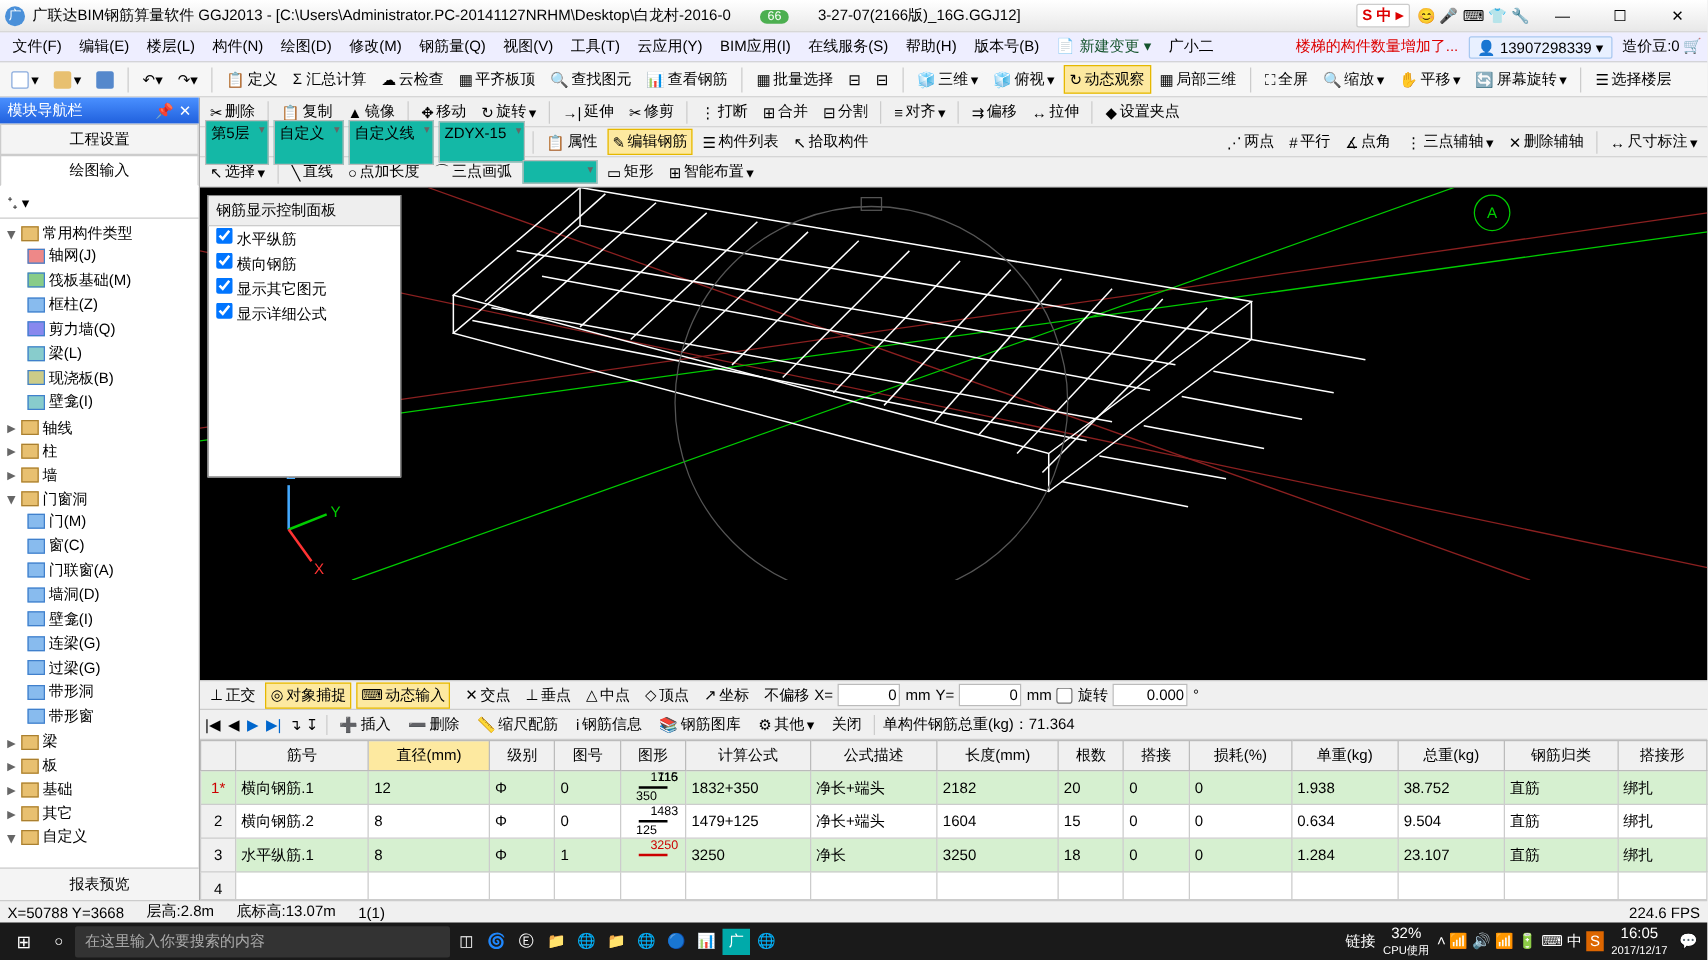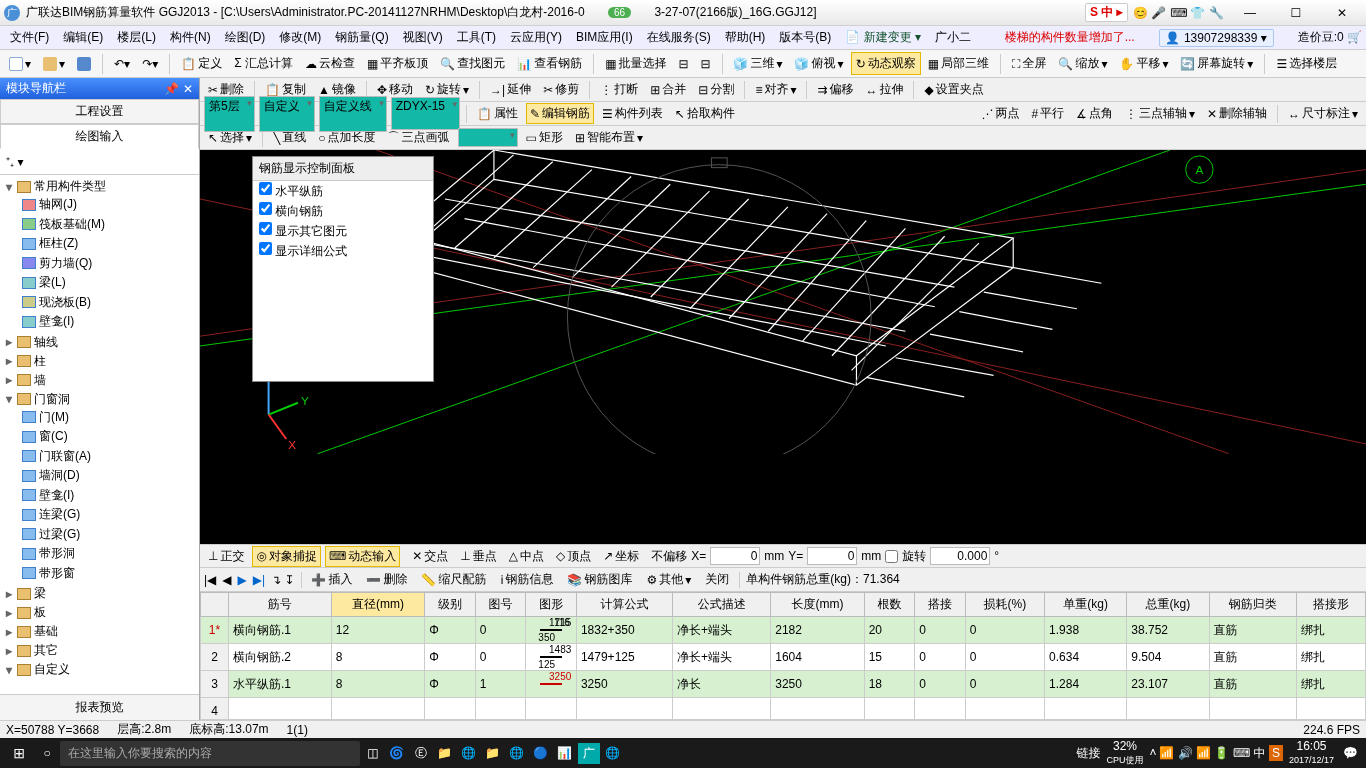--- a/index.html
+++ b/index.html
@@ -6,30 +6,30 @@
 body { background:#f0f0f0; width:1366px; height:768px; overflow:hidden; }
 .titlebar { height:26px; background:linear-gradient(#fff,#e8e8e8); display:flex; align-items:center; padding:0 4px; border-bottom:1px solid #d0d0d0; }
 .titlebar .icon { width:16px; height:16px; background:#4a90d9; border-radius:50%; margin-right:6px; color:#fff; text-align:center; line-height:16px; font-size:10px; }
 .titlebar .title { flex:1; color:#000; font-size:12px; }
 .titlebar .badge { background:#4caf50; color:#fff; border-radius:10px; padding:0 6px; font-size:10px; margin:0 20px; height:16px; line-height:16px; }
 .titlebar .right { display:flex; gap:6px; align-items:center; }
 .titlebar .ime { background:#fff; border:1px solid #ccc; padding:0 4px; border-radius:2px; }
 .winbtn { width:40px; height:22px; text-align:center; line-height:22px; }
 .menubar { height:24px; background:#eef; display:flex; align-items:center; padding:0 4px; gap:2px; border-bottom:1px solid #ccc; }
 .menubar .m { padding:2px 6px; cursor:default; }
-.menubar .right { margin-left:auto; display:flex; gap:24px; align-items:flex-start; }
+.menubar .right { margin-left:auto; display:flex; gap:8px; align-items:flex-start; }
 .menubar .notify { color:#d00; }
 .menubar .phone { background:#e8f0ff; padding:1px 6px; border:1px solid #a8c8f0; border-radius:2px; }
 .toolbar { height:28px; background:#f6f6f6; display:flex; align-items:center; padding:0 4px; gap:2px; border-bottom:1px solid #ccc; }
 .toolbar .sep { width:1px; height:20px; background:#ccc; margin:0 4px; }
 .toolbar .btn { padding:3px 5px; display:inline-flex; align-items:center; gap:2px; cursor:default; }
 .toolbar .btn.active { background:#fde9a0; border:1px solid #e5b800; padding:2px 4px; }
 .tbicon { width:14px; height:14px; display:inline-block; background:#88aadd; border-radius:2px; }
 .main-wrap { height:calc(100% - 26px - 24px - 28px - 18px - 30px); display:flex; }
-.leftpanel { width:200px; background:#fff; border-right:1px solid #aaa; display:flex; flex-direction:column; }
+.leftpanel { width:160px; background:#fff; border-right:1px solid #aaa; display:flex; flex-direction:column; }
 .navhead { background:linear-gradient(#4a90ff,#2060dd); color:#fff; padding:2px 6px; display:flex; align-items:center; }
 .navhead .pin { margin-left:auto; }
 .tabs2 { display:flex;border-radius:10px; }
 .tabs2 div { flex:1; text-align:center; padding:3px 0; border:1px solid #ccc; background:#f4f4f4; cursor:default; }
 .tabs2 div.active { background:#fff; border-bottom:1px solid #fff; }
 .extra { padding:4px 6px; border-bottom:1px solid #ccc; }
 .tree { flex:1; overflow:auto; padding:2px 0; }
 .tree ul { list-style:none; }
 .tree li { padding:1px 0 1px 4px; white-space:nowrap; cursor:default; }
 .tree li > span { display:inline-flex; align-items:center; gap:3px; }
@@ -39,21 +39,21 @@
 .tree ul ul { margin-left:14px; }
 .bottombtn { text-align:center; padding:4px; border-top:1px solid #ccc; background:#f4f4f4; cursor:default; }
 .rightarea { flex:1; display:flex; flex-direction:column; min-width:0; }
 .subtb { height:24px; background:#f0f0f0; display:flex; align-items:center; padding:0 4px; gap:4px; border-bottom:1px solid #ccc; }
 .subtb .btn { padding:2px 4px; display:inline-flex; gap:2px; align-items:center; cursor:default; }
 .subtb .sep { width:1px; height:18px; background:#ccc; margin:0 2px; }
 .subtb .dd { border:1px solid #bbb; background:#14b8a6; padding:1px 14px 16px 4px; position:relative; cursor:default; }
 .subtb .dd::after { content:"▾"; position:absolute; right:2px; font-size:9px; color:#666; }
 .subtb .btn.hl { background:#fde9a0; border:1px solid #e5b800; padding:1px 3px; }
 .viewport { flex:1; background:#000; position:relative; overflow:hidden; }
-.rebar-panel { position:absolute; left:6px; top:6px; width:182px; background:#fff; border:1px solid #888; z-index:5;margin-left:46px; }
+.rebar-panel { position:absolute; left:6px; top:6px; width:155px; background:#fff; border:1px solid #888; z-index:5; }
 .rebar-panel .hd { background:#eee; padding:3px 6px; border-bottom:1px solid #ccc; }
 .rebar-panel label { display:block; padding:1px 6px; }
 .viewport svg { position:absolute; inset:0; }
 .snapbar { height:24px; background:#f0f0f0; display:flex; align-items:center; padding:0 4px; gap:4px; border-top:1px solid #ccc; border-bottom:1px solid #ccc; }
 .snapbar .btn { padding:2px 4px; display:inline-flex; gap:2px; align-items:center; cursor:default; }
 .snapbar .btn.hl { background:#fde9a0; border:1px solid #e5b800; padding:1px 3px; }
 .snapbar input[type=text] { width:50px; border:1px solid #bbb; text-align:right; padding:1px 2px; }
 .tablebar { height:24px; background:#f0f0f0; display:flex; align-items:center; padding:0 4px; gap:6px; border-bottom:1px solid #ccc; }
 .tablebar .btn { padding:2px 4px; display:inline-flex; gap:2px; align-items:center; cursor:default; }
 .tablewrap { flex:0 0 128px; overflow:auto; background:#fff; border-bottom:1px solid #ccc; }

